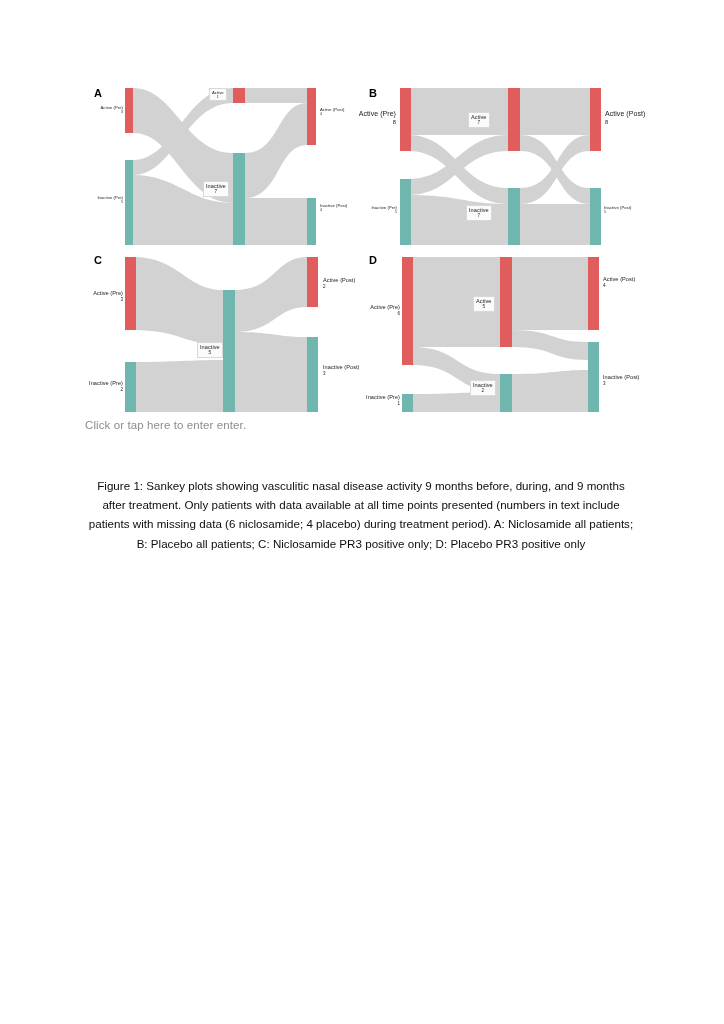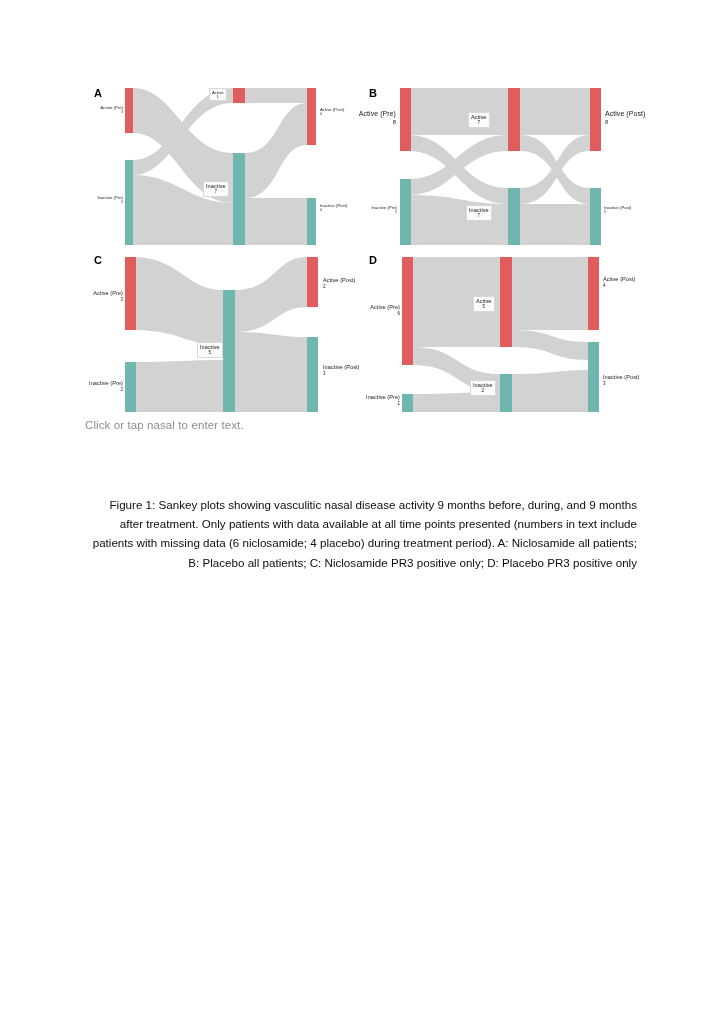--- a/index.html
+++ b/index.html
@@ -79,26 +79,26 @@
     left: 85px;
     top: 419px;
     font-size: 11.5px;
     color: #8d8d8d;
     font-family: "Liberation Sans", sans-serif;
     letter-spacing: 0.1px;
   }
   .caption {
     position: absolute;
     left: 85px;
-    top: 495px;
+    top: 476px;
     width: 552px;
     font-size: 11.6px;
     line-height: 1.66;
     color: #0d0d0d;
-    text-align: right;
+    text-align: center;
     letter-spacing: 0.01px;
   }
 </style>
 </head>
 <body>
 
 <div class="page">
 
   <div class="figure-block">
 
@@ -300,17 +300,17 @@
         <span class="val">4</span>
       </div>
       <div class="node-label right mid" style="left:243px; top:122px;">
         <span>Inactive (Post)</span>
         <span class="val">3</span>
       </div>
     </div>
 
   </div>
 
-  <div class="placeholder-line">Click or tap nasal to enter text.</div>
+  <div class="placeholder-line">Click or tap here to enter enter.</div>
 
   <div class="caption">Figure 1: Sankey plots showing vasculitic nasal disease activity 9 months before, during, and 9 months after treatment.  Only patients with data available at all time points presented (numbers in text include patients with missing data (6 niclosamide; 4 placebo) during treatment period).  A: Niclosamide all patients; B: Placebo all patients; C: Niclosamide PR3 positive only; D: Placebo PR3 positive only</div>
 
 </div>
 
 </body></html>

